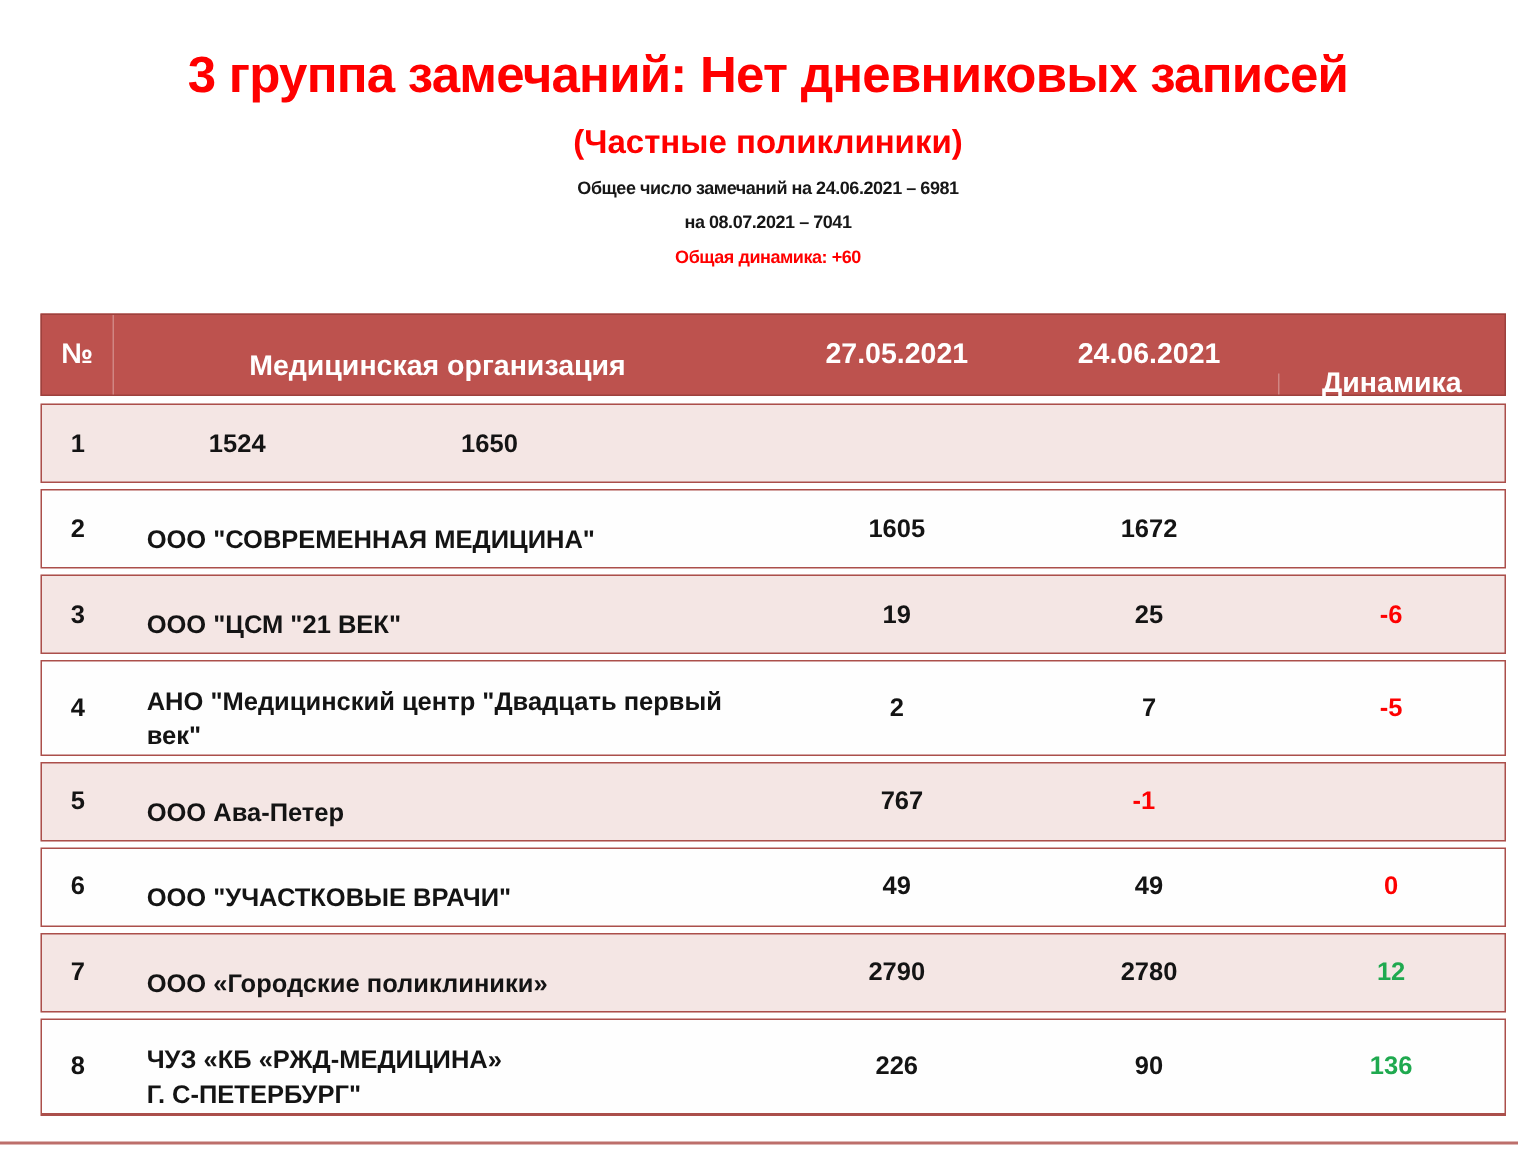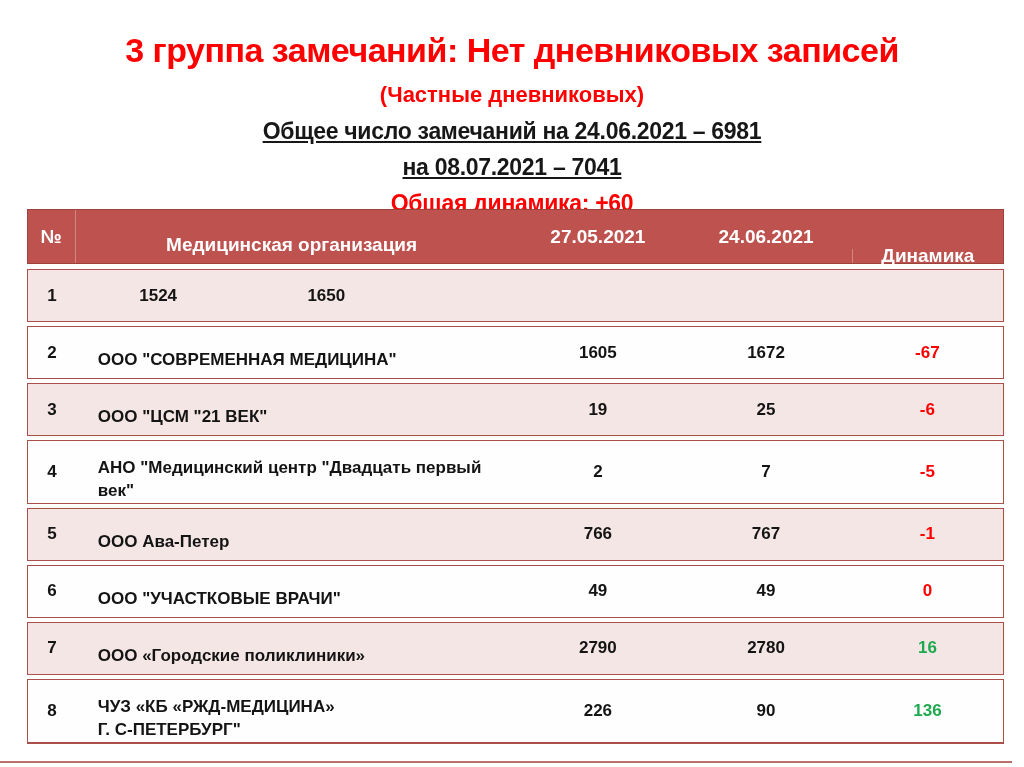--- a/index.html
+++ b/index.html
@@ -25,23 +25,22 @@
     padding-top:33px;text-align:center;font-weight:bold;
   }
   .main-title{
     font-size:34px;line-height:1.04;color:var(--title-red);
     letter-spacing:-0.5px;margin-bottom:14px;font-weight:bold;
   }
   .sub-title{
     font-size:22px;color:var(--title-red);margin-bottom:10px;font-weight:bold;
   }
   .summary-line{
-    font-size:23px;color:#171717;margin-bottom:9px;font-weight:bold;
+    font-size:12px;color:#171717;margin-bottom:9px;font-weight:bold;
     letter-spacing:-0.3px;
-    text-decoration:underline;
   }
   .summary-line.red{color:var(--title-red);margin-bottom:0;}
   .obs-table{
     position:absolute;left:27px;top:209px;width:977px;
   }
   .thead{
     display:flex;height:55px;background:var(--header-bg);
     border:1px solid #9d413d;margin-bottom:5px;
     color:#ffffff;font-size:19px;font-weight:bold;
   }
@@ -70,21 +69,21 @@
     background:#bd6f6b;
   }
 </style>
 </head>
 <body>
 
 <div class="slide">
 
   <div class="title-block">
     <div class="main-title">3 группа замечаний: Нет дневниковых записей</div>
-    <div class="sub-title">(Частные дневниковых)</div>
+    <div class="sub-title">(Частные поликлиники)</div>
     <div class="summary-line">Общее число замечаний на 24.06.2021 – 6981</div>
     <div class="summary-line">на 08.07.2021 – 7041</div>
     <div class="summary-line red">Общая динамика: +60</div>
   </div>
 
   <div class="obs-table">
     <div class="thead">
       <div class="c c-num">№</div>
       <div class="c c-org">Медицинская организация</div>
       <div class="c c-v1">27.05.2021</div>
@@ -96,21 +95,20 @@
     <div class="c c-num">1</div>
     <div class="c c-v1">1524</div>
     <div class="c c-v2">1650</div>
   </div>
 
   <div class="trow band-white">
     <div class="c c-num">2</div>
     <div class="c c-org">ООО "СОВРЕМЕННАЯ МЕДИЦИНА"</div>
     <div class="c c-v1">1605</div>
     <div class="c c-v2">1672</div>
-    <div class="c c-dyn dyn-neg">-67</div>
   </div>
 
   <div class="trow band-pink">
     <div class="c c-num">3</div>
     <div class="c c-org">ООО "ЦСМ "21 ВЕК"</div>
     <div class="c c-v1">19</div>
     <div class="c c-v2">25</div>
     <div class="c c-dyn dyn-neg">-6</div>
   </div>
 
@@ -118,39 +116,38 @@
     <div class="c c-num">4</div>
     <div class="c c-org">АНО "Медицинский центр "Двадцать первый век"</div>
     <div class="c c-v1">2</div>
     <div class="c c-v2">7</div>
     <div class="c c-dyn dyn-neg">-5</div>
   </div>
 
   <div class="trow band-pink">
     <div class="c c-num">5</div>
     <div class="c c-org">ООО Ава-Петер</div>
-    <div class="c c-v1">766</div>
     <div class="c c-v2">767</div>
     <div class="c c-dyn dyn-neg">-1</div>
   </div>
 
   <div class="trow band-white">
     <div class="c c-num">6</div>
     <div class="c c-org">ООО "УЧАСТКОВЫЕ ВРАЧИ"</div>
     <div class="c c-v1">49</div>
     <div class="c c-v2">49</div>
     <div class="c c-dyn dyn-neg">0</div>
   </div>
 
   <div class="trow band-pink">
     <div class="c c-num">7</div>
     <div class="c c-org">ООО «Городские поликлиники»</div>
     <div class="c c-v1">2790</div>
     <div class="c c-v2">2780</div>
-    <div class="c c-dyn dyn-pos">16</div>
+    <div class="c c-dyn dyn-pos">12</div>
   </div>
 
   <div class="trow band-white">
     <div class="c c-num">8</div>
     <div class="c c-org">ЧУЗ «КБ «РЖД-МЕДИЦИНА»
 Г. С-ПЕТЕРБУРГ"</div>
     <div class="c c-v1">226</div>
     <div class="c c-v2">90</div>
     <div class="c c-dyn dyn-pos">136</div>
   </div>

